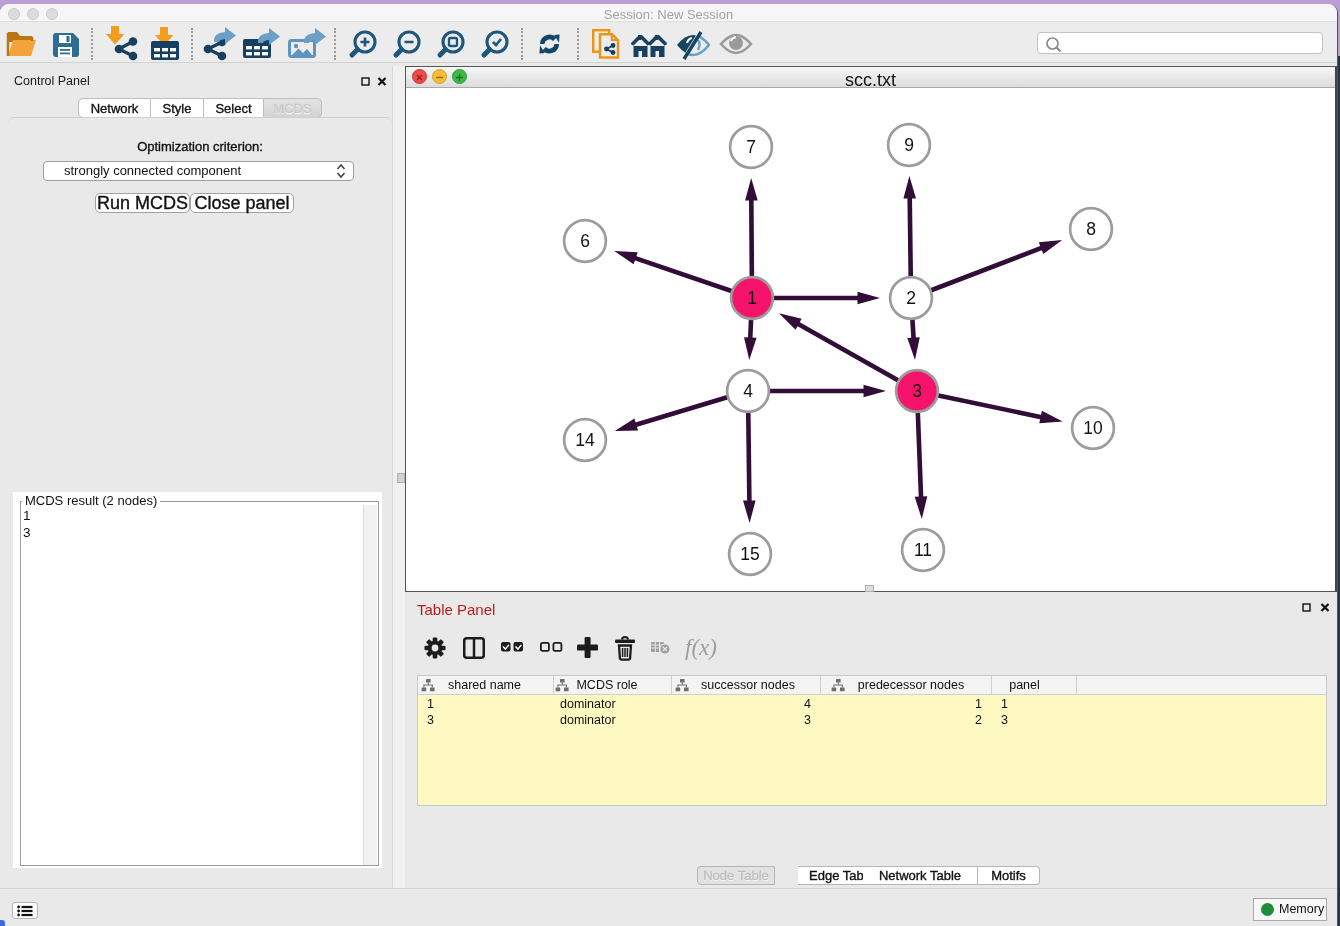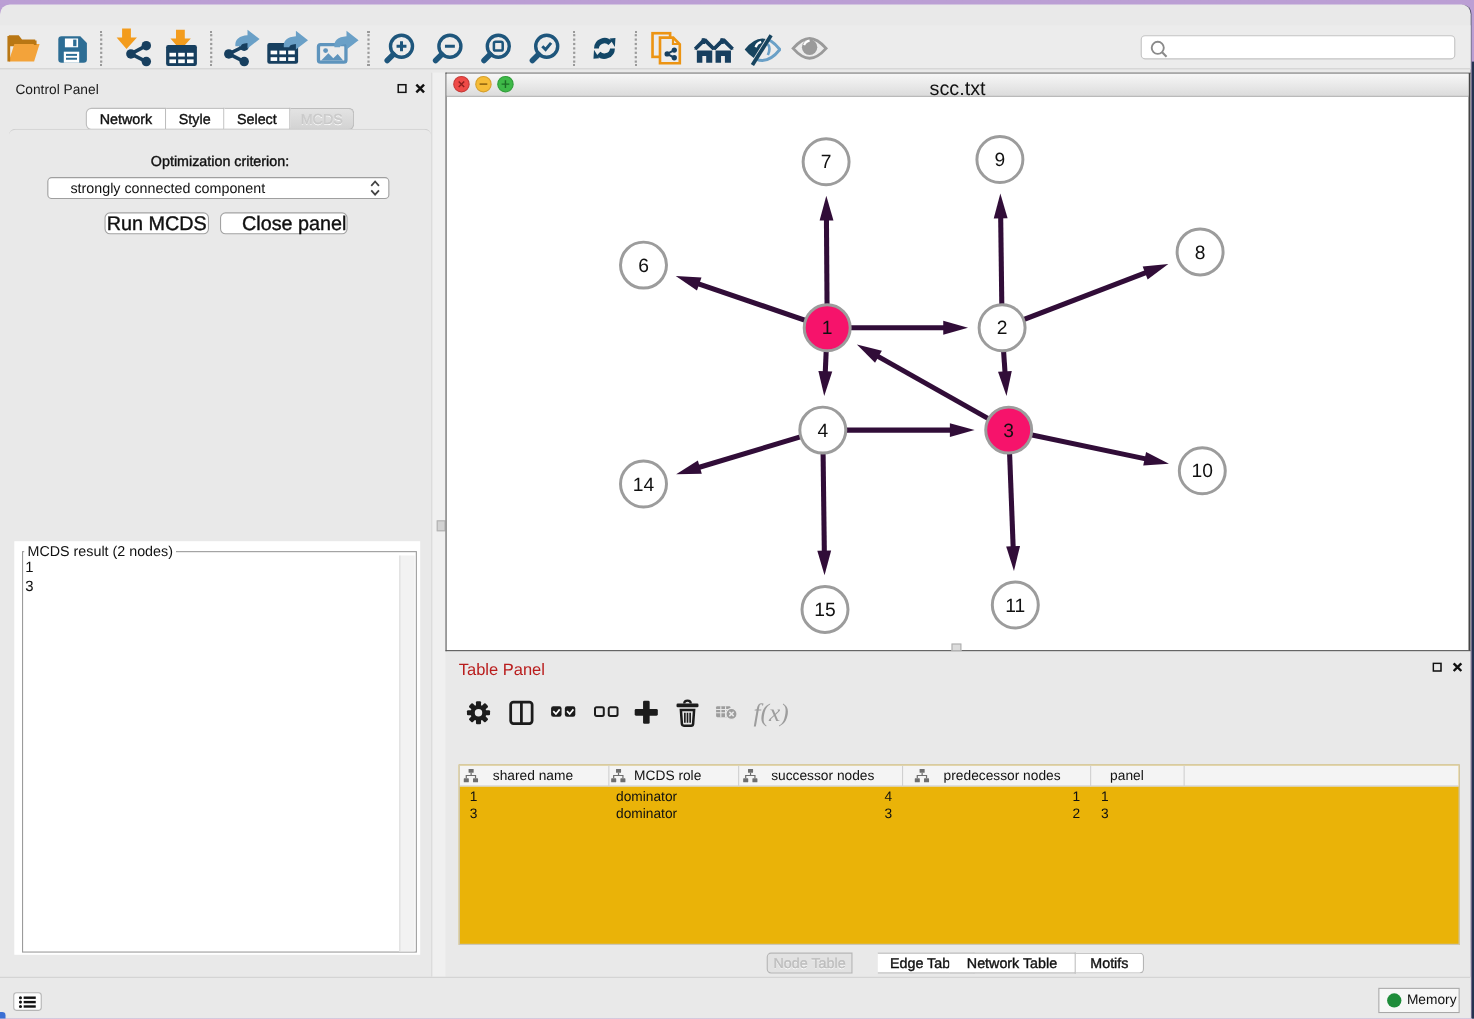--- a/index.html
+++ b/index.html
@@ -31,36 +31,42 @@
 #vdivider { position:absolute; left:392px; top:62px; width:13px; height:822px; background:#f0f0f0; border-left:1px solid #d8d8d8; }
 #vgrip { position:absolute; left:4px; top:407px; width:8px; height:10px; background:#d2d2d2; border:1px solid #b2b2b2; }
 
 #netwin { position:absolute; left:405px; top:62px; width:932px; height:526px; background:#fff; border:1px solid #555; border-right:2px solid #444; }
 #netwin-title { position:absolute; left:0; top:0; width:100%; height:21px; background:linear-gradient(#f7f7f7,#dcdcdc); border-bottom:1px solid #aaa; }
 #netwin-title .t { position:absolute; top:3px; width:100%; text-align:center; font-size:18px; color:#111; }
 .light { position:absolute; top:2px; width:15px; height:15px; border-radius:50%; }
 
 #tp-title { position:absolute; left:417px; top:597px; font-size:15px; color:#b91c1c; }
 #tp-toolbar { position:absolute; left:417px; top:630px; width:910px; height:36px; }
-#tp-table { position:absolute; left:417px; top:671px; width:910px; height:164px; background:#eab308; border:1px solid #c8c8c8;margin-top:20px; }
+#tp-table { position:absolute; left:417px; top:671px; width:910px; height:131px; background:#fef9c3; border:1px solid #c8c8c8; }
 #tp-header { position:absolute; left:0; top:0; width:100%; height:19px; background:#f4f4f4; border-bottom:1px solid #d0d0d0; font-size:12.5px; color:#111; }
 .th { position:absolute; top:2px; text-align:center; }
 .thsep { position:absolute; top:0; height:19px; width:0; border-left:1px solid #d0d0d0; }
 .trow { position:absolute; width:100%; height:16px; font-size:12.5px; color:#111; }
 .td { position:absolute; top:1px; }
 
 .btab { position:absolute; top:862px; height:19px; background:#fff; border:1px solid #b5b5b5; font-size:13px; color:#111; -webkit-text-stroke:0.35px #111; text-align:center; line-height:18px; }
 
 #statusbar { position:absolute; left:0; top:884px; width:100%; height:38px; background:#e9e9e9; border-top:1px solid #d2d2d2; }
 #listbtn { position:absolute; left:12px; top:13px; width:26px; height:17px; background:#fdfdfd; border:1px solid #b5b5b5; border-radius:3px; }
 #membtn { position:absolute; right:10px; top:9px; width:74px; height:23px; background:#f7f7f7; border:1px solid #a8a8a8; font-size:12.5px; color:#111; white-space:nowrap; overflow:hidden; }
 </style>
 </head>
 <body>
 <div id="win">
+  <div id="titlebar">
+    <div class="tl" style="left:8px;"></div>
+    <div class="tl" style="left:27px;"></div>
+    <div class="tl" style="left:46px;"></div>
+    <div id="title-text">Session: New Session</div>
+  </div>
   <div id="toolbar">
     <div class="tbsep" style="left:91px;"></div>
     <div class="tbsep" style="left:191px;"></div>
     <div class="tbsep" style="left:334px;"></div>
     <div class="tbsep" style="left:521px;"></div>
     <div class="tbsep" style="left:577px;"></div>
     <svg id="tb-icons" width="770" height="40" style="position:absolute; left:0; top:0;">
 
       <g transform="translate(6,7)">
         <path d="M2 2 h9 l3 4 h12 v6 H2 Z" fill="#b97714"></path>
@@ -235,21 +241,21 @@
   </div>
 
   <div id="cp-panel">
     <div id="opt-label">Optimization criterion:</div>
     <div id="opt-select">strongly connected component
       <svg width="10" height="16" viewBox="0 0 10 16" style="position:absolute; right:7px; top:1px;">
         <path d="M1.5 6 L5 2 L8.5 6 M1.5 10 L5 14 L8.5 10" fill="none" stroke="#444" stroke-width="1.6"></path>
       </svg>
     </div>
     <div class="btn" style="left:87px; width:95px;">Run MCDS</div>
-    <div class="btn" style="left:192px; width:116px;text-align:right;">Close panel</div>
+    <div class="btn" style="left:182px; width:104px;">Close panel</div>
     <div id="mcds-white"></div>
     <div id="mcds-fieldset">
       <div id="mcds-label">MCDS result (2 nodes)</div>
       <div style="position:absolute; left:2px; top:6px; font-size:13.5px; color:#111; line-height:16.5px;">1<br>3</div>
       <div id="mcds-scroll"></div>
     </div>
   </div>
 
   <div id="vdivider">
       <div id="vgrip"></div>

